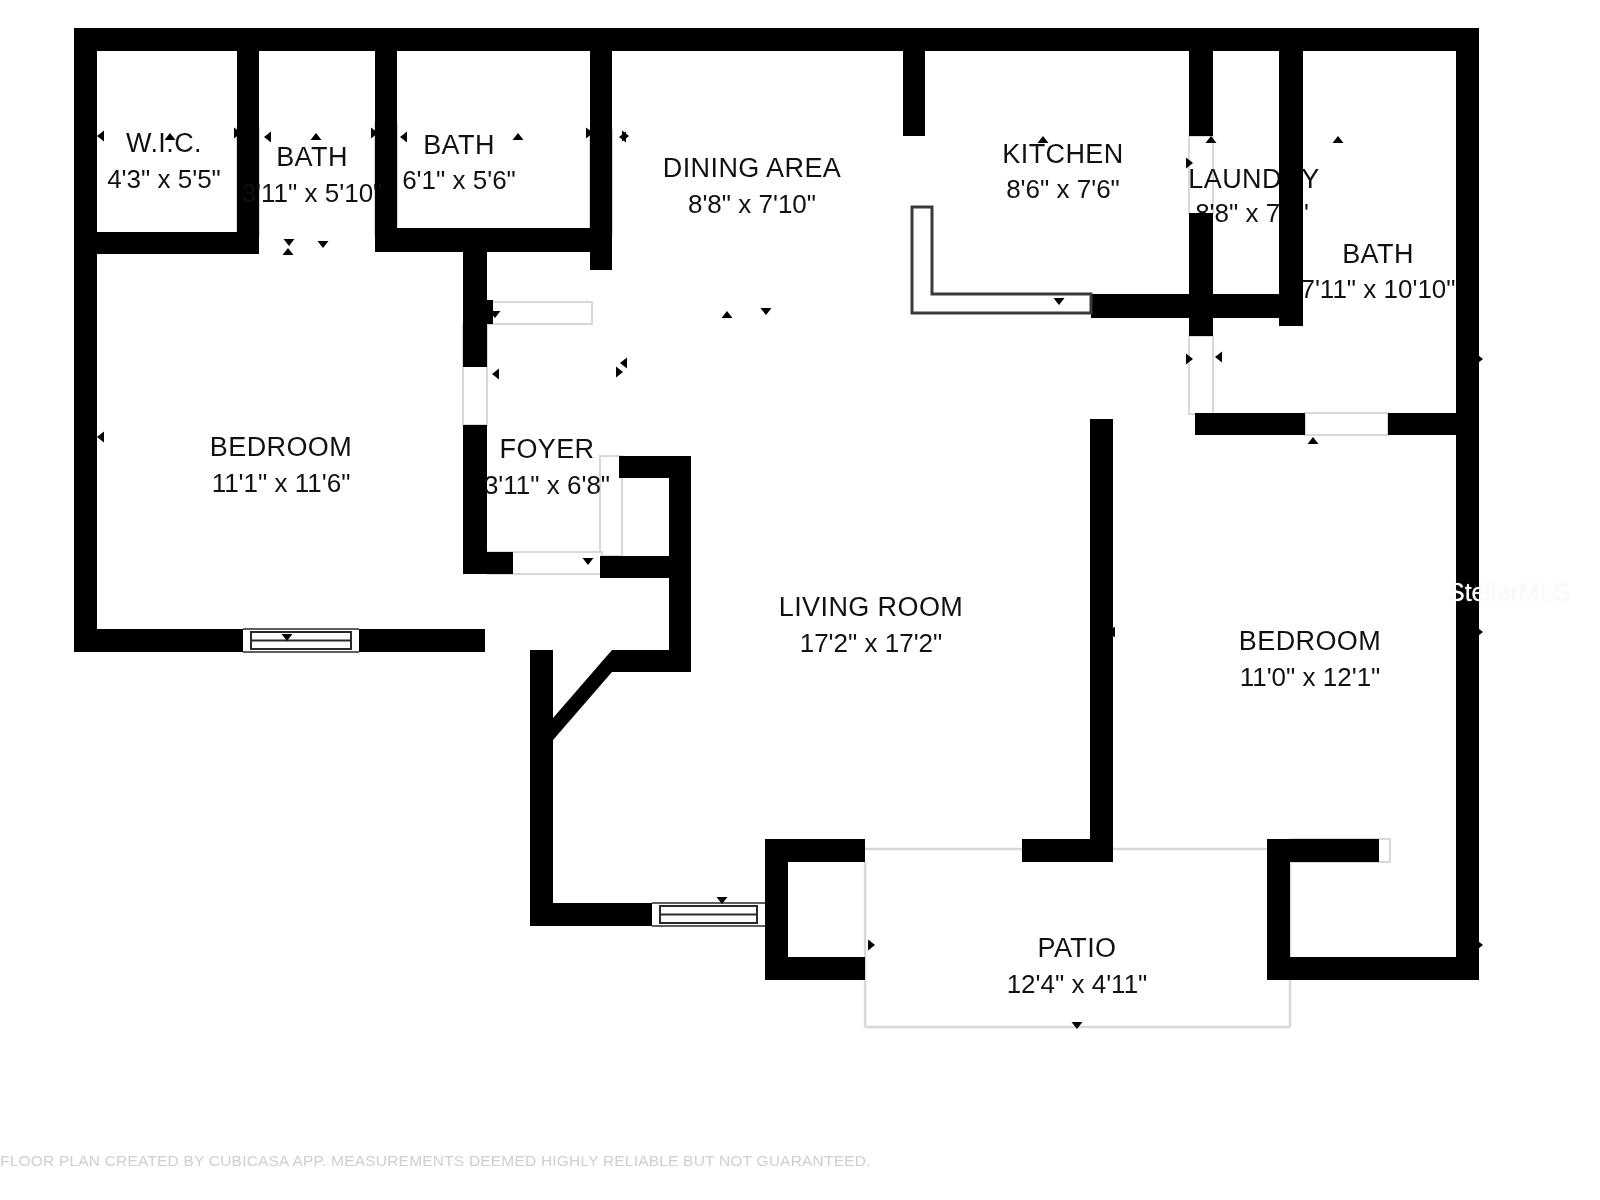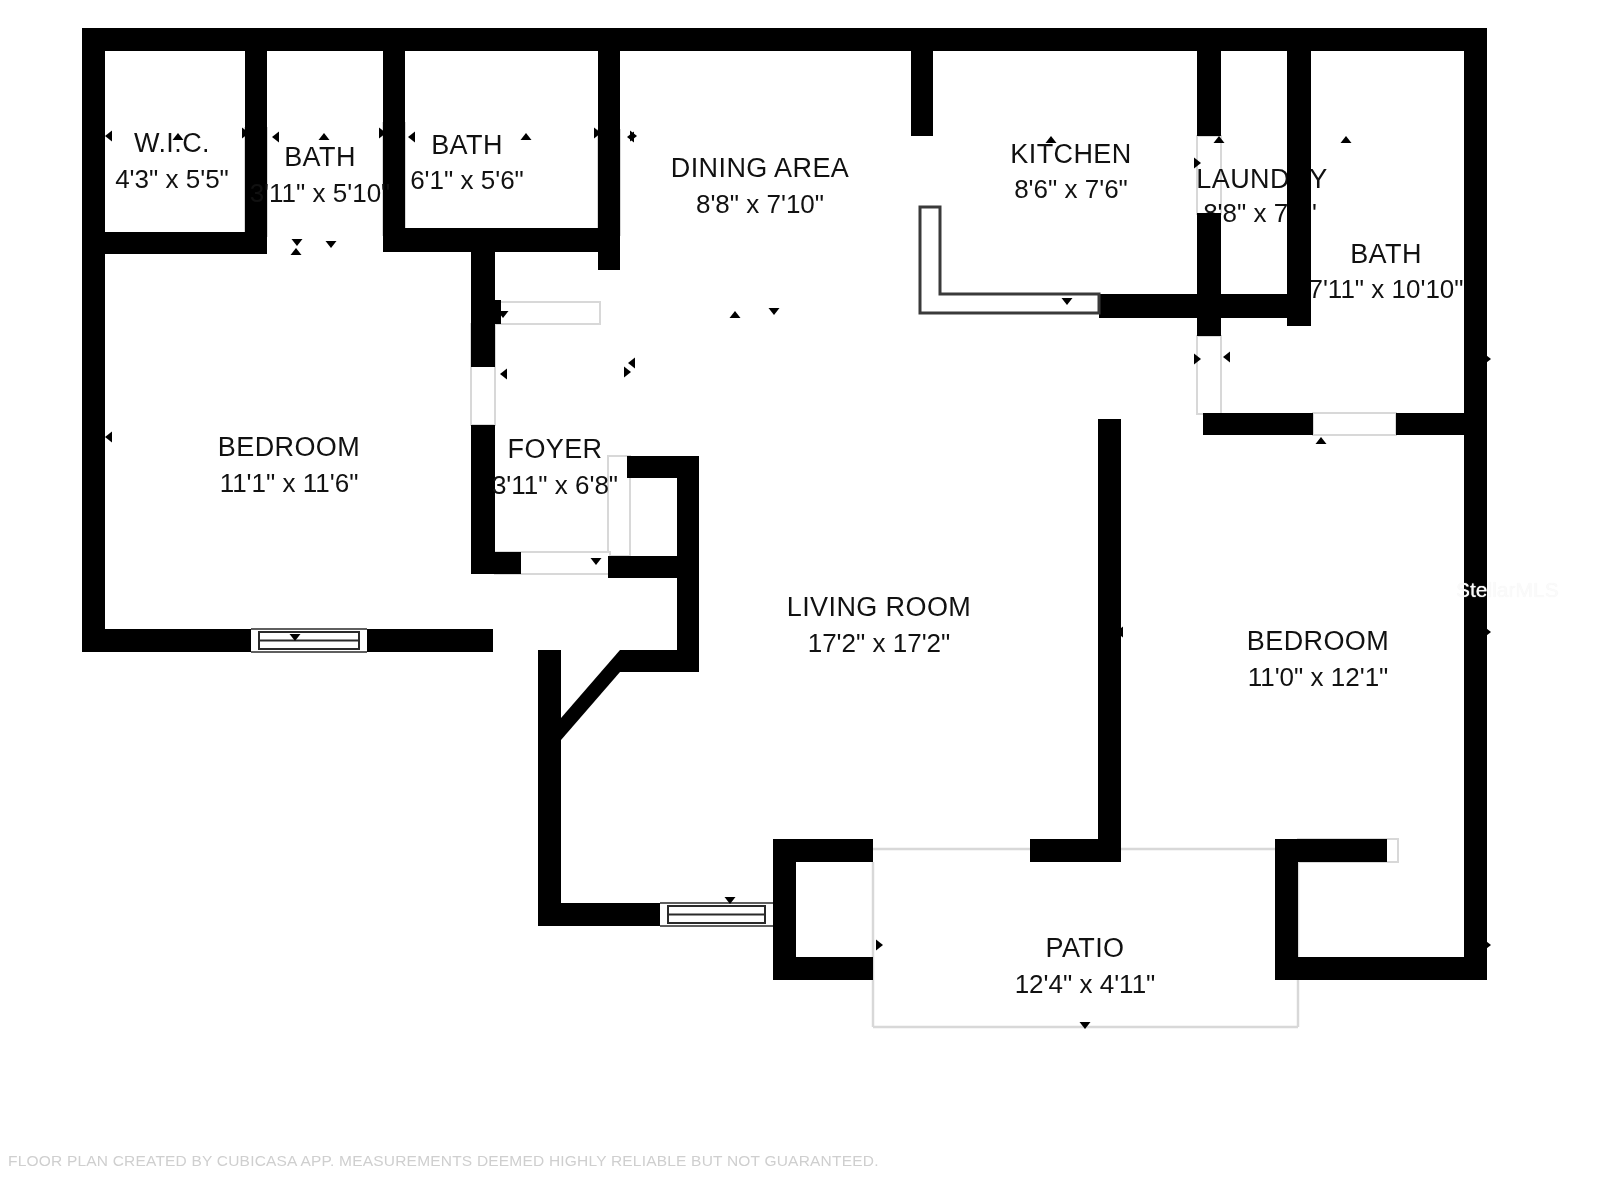--- a/index.html
+++ b/index.html
@@ -14,21 +14,20 @@
     position: relative;
     font-family: "Liberation Sans", sans-serif;
     overflow: hidden;
   }
   #plan-root {
     position: absolute;
     left: 0;
     top: 0;
     width: 1408px;
     height: 1200px;
-    margin-left: 8px;
   }
   svg.floorplan {
     display: block;
     width: 1600px;
     height: 1200px;
   }
   .room-name {
     font-family: "Liberation Sans", sans-serif;
     font-size: 27px;
     fill: #111111;
@@ -52,21 +51,21 @@
     letter-spacing: 0.2px;
     color: #cfcfcf;
     white-space: nowrap;
     user-select: none;
   }
   .watermark {
     position: absolute;
     left: 1448px;
     top: 578px;
     font-family: "Liberation Sans", sans-serif;
-    font-size: 21px;
+    font-size: 25px;
     color: #fafafa;
     text-shadow: 0 0 1px #f0f0f0;
     letter-spacing: 0px;
     user-select: none;
   }
 </style>
 </head>
 <body>
 
 <div id="plan-root">

